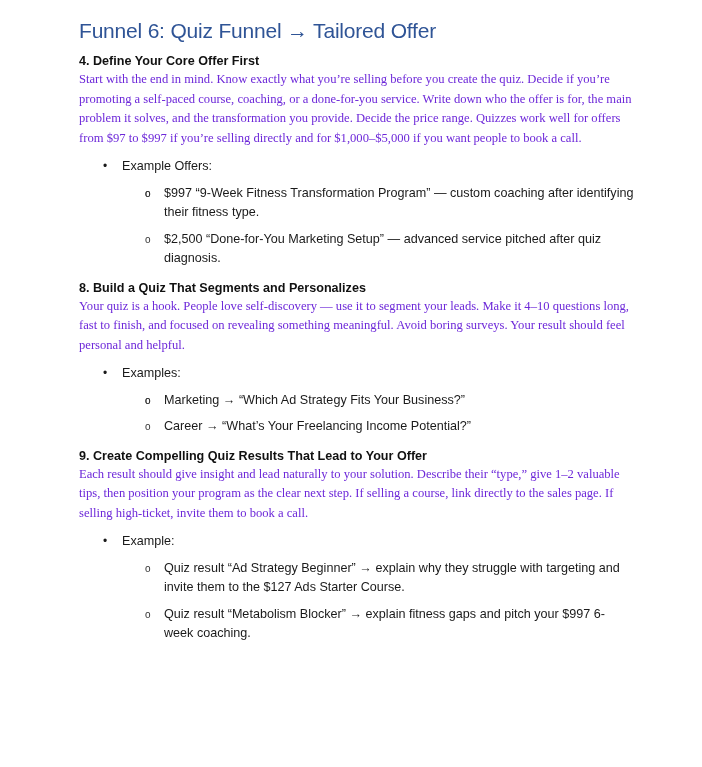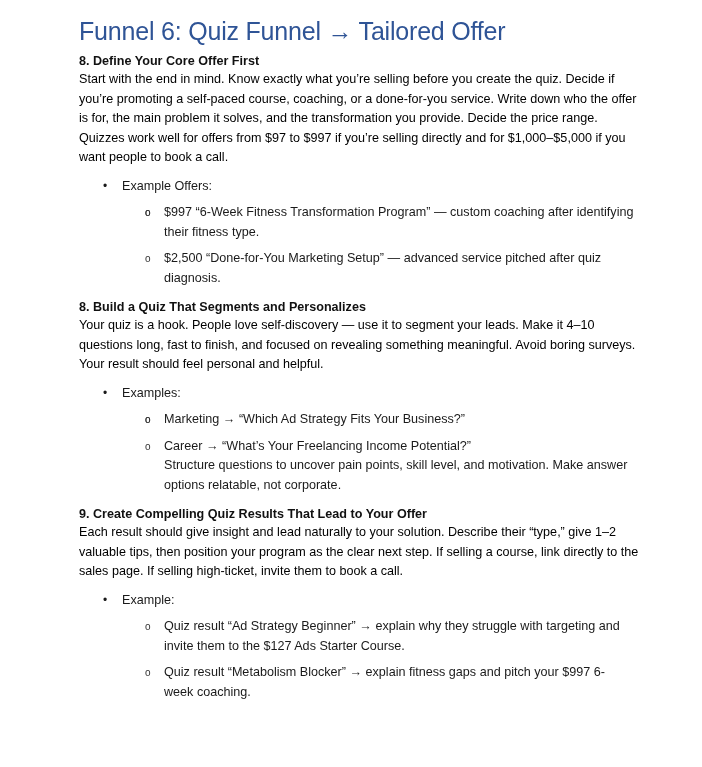--- a/index.html
+++ b/index.html
@@ -1,49 +1,49 @@
 <!DOCTYPE html>
 <html><head>
 <meta charset="utf-8">
 <style>
   html, body { margin: 0; padding: 0; background: #ffffff; }
   body { width: 702px; height: 767px; overflow: hidden; position: relative;
          font-family: "Liberation Sans", sans-serif; color: #1a1a1a; }
   .page { position: absolute; left: 79px; top: 14px; width: 560px; }
-  .title { font-size: 25px; color: #2f5496; font-weight: normal; line-height: 34px;
+  .title { font-size: 21px; color: #2f5496; font-weight: normal; line-height: 34px;
            margin: 0 0 4px 0; letter-spacing: -0.2px; }
   .h { font-size: 12.6px; font-weight: bold; line-height: 18px; margin: 0; color: #111; }
-  .p { font-size: 12.6px; line-height: 19.5px; margin: 0; color: #000000; }
+  .p { font-size: 12.6px; line-height: 19.5px; margin: 0; color: #6d28d9; font-family: Liberation Serif, serif; }
   .l1 { position: relative; padding-left: 43px; font-size: 12.6px; line-height: 19.5px;
         margin: 9px 0 0 0; }
   .l1 .b { position: absolute; left: 24px; top: 0; font-size: 12px; }
   .l2 { position: relative; padding-left: 85px; font-size: 12.6px; line-height: 19.5px;
         margin: 7px 0 0 0; width: 470px; }
   .l2 .b { position: absolute; left: 66px; top: 0; font-size: 10px; color: #333; }
   .sec { margin-top: 10px; }
 </style>
 </head>
 <body>
 
 <div class="page">
   <h1 class="title">Funnel 6: Quiz Funnel → Tailored Offer</h1>
 
   <div>
-    <p class="h">8. Define Your Core Offer First</p>
+    <p class="h">4. Define Your Core Offer First</p>
     <p class="p">Start with the end in mind. Know exactly what you’re selling before you create the quiz. Decide if you’re promoting a self-paced course, coaching, or a done-for-you service. Write down who the offer is for, the main problem it solves, and the transformation you provide. Decide the price range. Quizzes work well for offers from $97 to $997 if you’re selling directly and for $1,000–$5,000 if you want people to book a call.</p>
     <div class="l1">
       <span class="b">•</span>
       <span>Example Offers:</span>
     </div>
     <div class="l2">
       <span class="b">o</span>
     </div>
     <div class="l2">
       <span class="b">o</span>
-      <span>$997 “6-Week Fitness Transformation Program” — custom coaching after identifying their fitness type.</span>
+      <span>$997 “9-Week Fitness Transformation Program” — custom coaching after identifying their fitness type.</span>
     </div>
     <div class="l2">
       <span class="b">o</span>
       <span>$2,500 “Done-for-You Marketing Setup” — advanced service pitched after quiz diagnosis.</span>
     </div>
   </div>
 
   <div class="sec">
     <p class="h">8. Build a Quiz That Segments and Personalizes</p>
     <p class="p">Your quiz is a hook. People love self-discovery — use it to segment your leads. Make it 4–10 questions long, fast to finish, and focused on revealing something meaningful. Avoid boring surveys. Your result should feel personal and helpful.</p>
@@ -54,21 +54,20 @@
     <div class="l2">
       <span class="b">o</span>
     </div>
     <div class="l2">
       <span class="b">o</span>
       <span>Marketing → “Which Ad Strategy Fits Your Business?”</span>
     </div>
     <div class="l2">
       <span class="b">o</span>
       <span>Career → “What’s Your Freelancing Income Potential?”</span><br>
-      <span>Structure questions to uncover pain points, skill level, and motivation. Make answer options relatable, not corporate.</span>
     </div>
   </div>
 
   <div class="sec">
     <p class="h">9. Create Compelling Quiz Results That Lead to Your Offer</p>
     <p class="p">Each result should give insight and lead naturally to your solution. Describe their “type,” give 1–2 valuable tips, then position your program as the clear next step. If selling a course, link directly to the sales page. If selling high-ticket, invite them to book a call.</p>
     <div class="l1">
       <span class="b">•</span>
       <span>Example:</span>
     </div>

